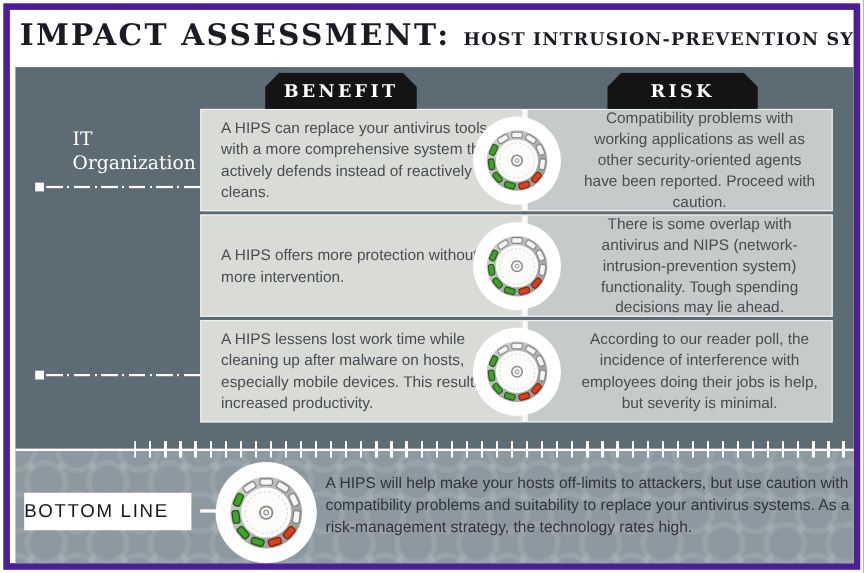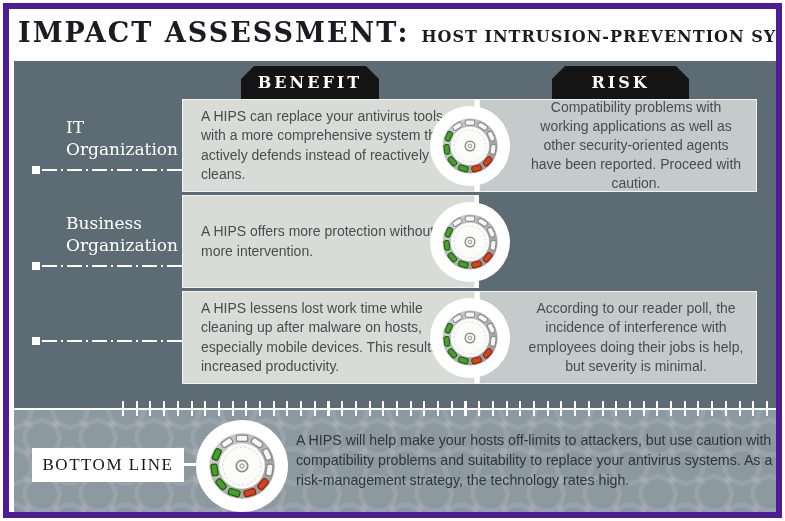--- a/index.html
+++ b/index.html
@@ -43,22 +43,22 @@
   .footer{position:absolute;left:5px;top:399px;width:765px;height:106px;box-sizing:border-box;border-top:2px solid #fff;
      background-color:#8d99a1;
      background-image:
        radial-gradient(circle 4px at 14px 14px, rgba(255,255,255,0.12) 0 3px, transparent 4px),
        radial-gradient(closest-side, transparent 52%, rgba(255,255,255,0.09) 53% 70%, transparent 71%),
        radial-gradient(closest-side, transparent 52%, rgba(255,255,255,0.09) 53% 70%, transparent 71%);
      background-size:28px 28px,56px 56px,56px 56px;
      background-position:0 0,0 0,28px 28px;}
   .ticks{position:absolute;left:113px;top:392px;width:656px;height:15px;z-index:5;
      background:repeating-linear-gradient(90deg,#fff 0 2px,transparent 2px 13.7px);}
-  .bottom-box{position:absolute;left:18px;top:38px;width:152px;height:34px;background:#fff;display:flex;align-items:center;justify-content:center;
-     font-family:Liberation Serif, serif;font-size:17px;letter-spacing:1.5px;color:#15151b;}
+  .bottom-box{position:absolute;left:8px;top:38px;width:152px;height:34px;background:#fff;display:flex;align-items:center;justify-content:flex-start;
+     font-family:Liberation Sans, sans-serif;font-size:17px;letter-spacing:1.5px;color:#15151b;}
   .connector{position:absolute;left:168px;top:53px;width:30px;height:3px;background:#fff;}
   .big-gauge{position:absolute;left:182px;top:10px;width:92px;height:92px;border-radius:50%;background:#fff;display:flex;align-items:center;justify-content:center;}
   .footer-text{position:absolute;left:282px;top:20px;width:495px;font-size:14.2px;line-height:1.42;color:#2f353a;}
   .defs-holder{position:absolute;width:0;height:0;overflow:hidden;}
 </style>
 </head>
 <body>
 
 <div class="defs-holder">
   <svg width="0" height="0" aria-hidden="true">
@@ -143,31 +143,27 @@
             <g transform="rotate(327.27272727272725 50 50)">
               <rect x="42.5" y="9.5" width="15" height="8" rx="2.5" fill="#f5f5f3" stroke="#85858b" stroke-width="1.6"></rect>
             </g>
             <circle cx="50" cy="50" r="7.5" fill="#f7f7f5" stroke="#8b8b89" stroke-width="2.2"></circle>
             <circle cx="50" cy="50" r="2.8" fill="#efefed" stroke="#86868a" stroke-width="1.2"></circle>
           </svg>
       </div>
     </div>
 
     <div class="row">
-      <div class="label-cell">
-        <div class="lbl">Business Organization</div>
-        <div class="rule">
-            <span class="sq"></span>
-            <span class="ln"></span>
-          </div>
-      </div>
       <div class="panel benefit">
         <div>A HIPS offers more protection without more intervention.</div>
       </div>
       <div class="vdivider"></div>
+      <div class="panel risk">
+        <div>There is some overlap with antivirus and NIPS (network-intrusion-prevention system) functionality. Tough spending decisions may lie ahead.</div>
+      </div>
       <div class="gauge-wrap">
         <svg class="gauge-svg" width="64" height="64" viewBox="0 0 100 100">
             <circle cx="50" cy="50" r="49" fill="#ffffff"></circle>
             <circle cx="50" cy="50" r="43" fill="url(#gRing)"></circle>
             <circle cx="50" cy="50" r="30" fill="#fbfbf9"></circle>
             <circle cx="50" cy="50" r="25" fill="none" stroke="#c8c8c6" stroke-width="1" stroke-dasharray="3 3"></circle>
             <g transform="rotate(0 50 50)">
               <rect x="42.5" y="9.5" width="15" height="8" rx="2.5" fill="#f5f5f3" stroke="#85858b" stroke-width="1.6"></rect>
             </g>
             <g transform="rotate(32.72727272727273 50 50)">

